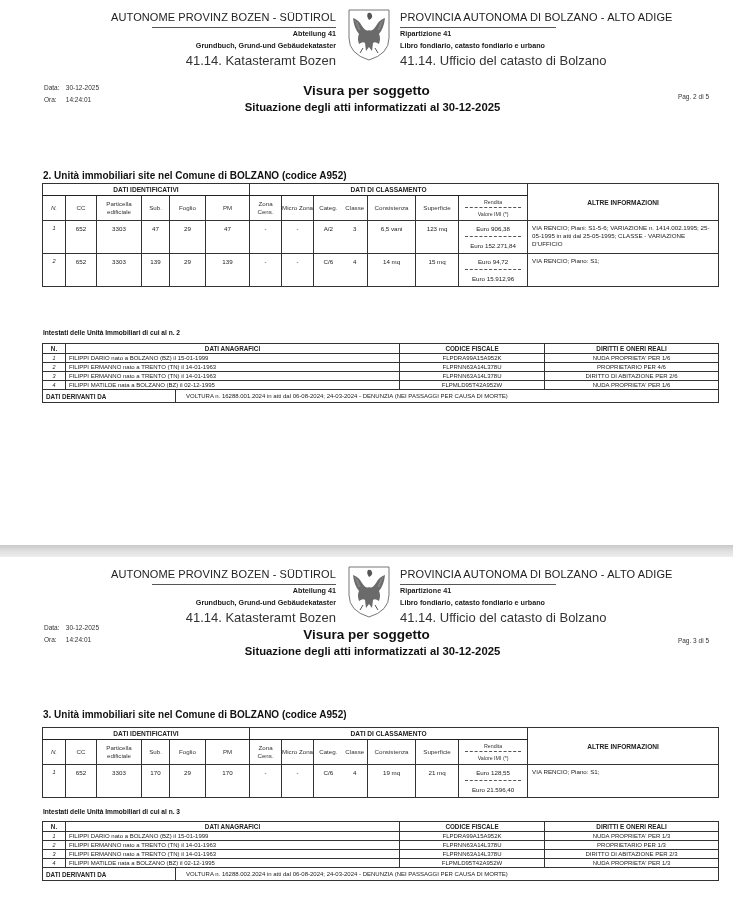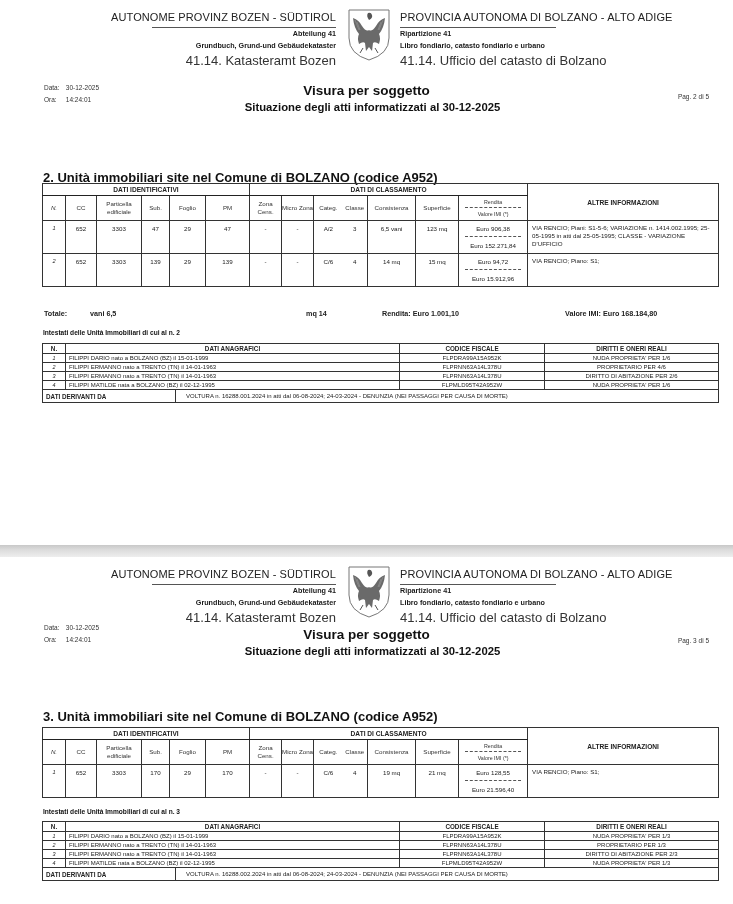--- a/index.html
+++ b/index.html
@@ -27,21 +27,21 @@
   .lh-sub3 { font-size: 13px; margin-top: 3px; color: #333; }
   .crest { position: absolute; left: 347px; top: 8px; width: 44px; height: 54px; }
 
   
   .meta { position: absolute; left: 44px; top: 82px; font-size: 6.5px; color: #333; line-height: 12px; }
   .meta span.lbl { display: inline-block; width: 20px; }
   .doc-title { position: absolute; left: 0; width: 733px; top: 83px; text-align: center; font-size: 13.5px; font-weight: bold; color: #111; }
   .doc-sub { position: absolute; left: 0; width: 745px; top: 101px; text-align: center; font-size: 11.3px; font-weight: bold; color: #111; }
   .pageno { position: absolute; right: 24px; top: 93px; font-size: 6.5px; color: #333; }
 
-  .section-title { position: absolute; left: 43px; font-size: 13px; font-weight: bold; color: #111; }
+  .section-title { position: absolute; left: 43px; font-size: 10px; font-weight: bold; color: #111; }
 
   table { border-collapse: collapse; position: absolute; left: 42px; table-layout: fixed; }
   td, th { border: 1px solid #333; font-size: 6.2px; text-align: center; vertical-align: top; color: #222; font-weight: normal; }
   .t-main { width: 677px; border: 1.6px solid #222; }
   .t-main th.grp { font-weight: bold; font-size: 6.6px; height: 12px; vertical-align: middle; border-bottom: 1.4px solid #222; }
   .t-main th.col { height: 24px; vertical-align: middle; line-height: 8px; color: #333; }
   .t-main th.altre { font-weight: bold; font-size: 6.6px; vertical-align: middle; }
   .t-main td { height: 32px; padding-top: 4px; }
   .t-main tr.bodyrow td { border-top: 1.4px solid #222; }
   .t-main td.n { font-style: italic; font-size: 5.6px; }
@@ -179,27 +179,20 @@
           <td>15 mq</td>
           <td class="rendita-cell">
             <div class="rendita-top">Euro 94,72</div>
             <div class="rendita-bot">Euro 15.912,96</div>
           </td>
           <td class="altre">VIA RENCIO; Piano: S1;</td>
         </tr>
       </tbody>
   </table>
 
-  <div class="totals" style="top:309px;">
-    <span style="left:0">Totale:</span>
-    <span style="left:46px">vani 6,5</span>
-    <span style="left:262px">mq 14</span>
-    <span style="left:338px">Rendita: Euro 1.001,10</span>
-    <span style="left:521px">Valore IMI: Euro 168.184,80</span>
-  </div>
 
   <div class="section-title" style="top:329px; font-size:6.6px;">Intestati delle Unità Immobiliari di cui al n. 2</div>
 
   <table class="t-own" style="top:343px;">
     <colgroup>
         <col style="width:23px">
         <col style="width:110px">
         <col style="width:224px">
         <col style="width:145px">
         <col>

